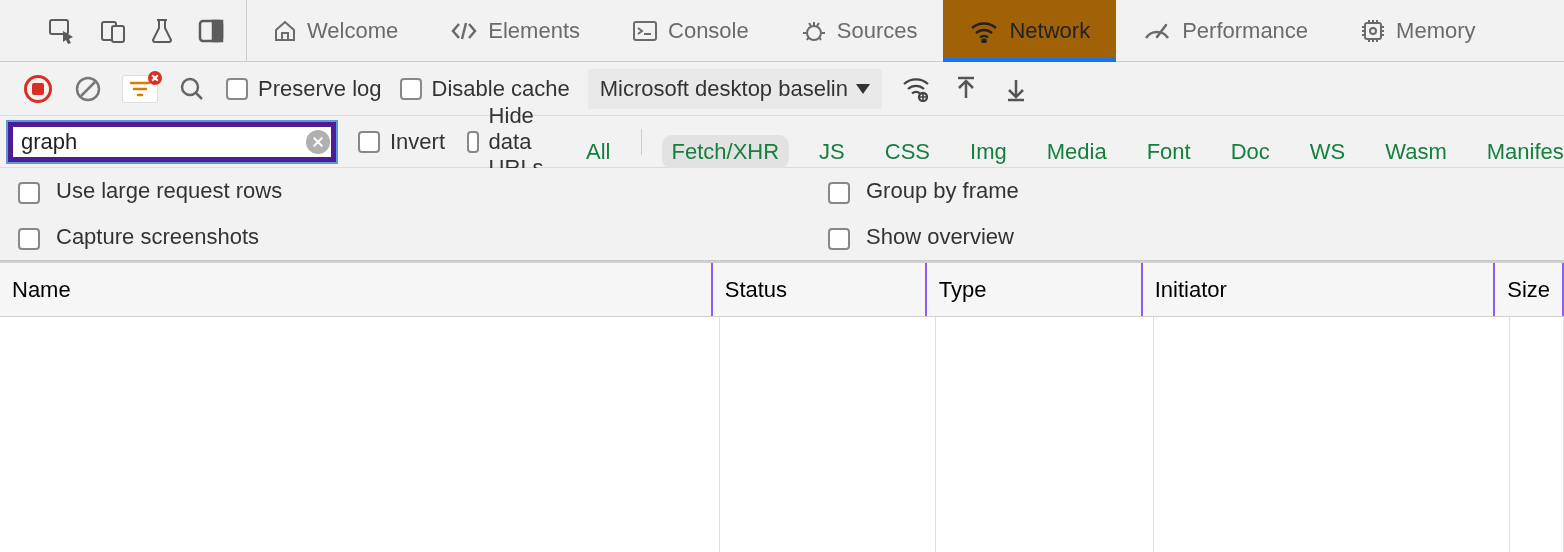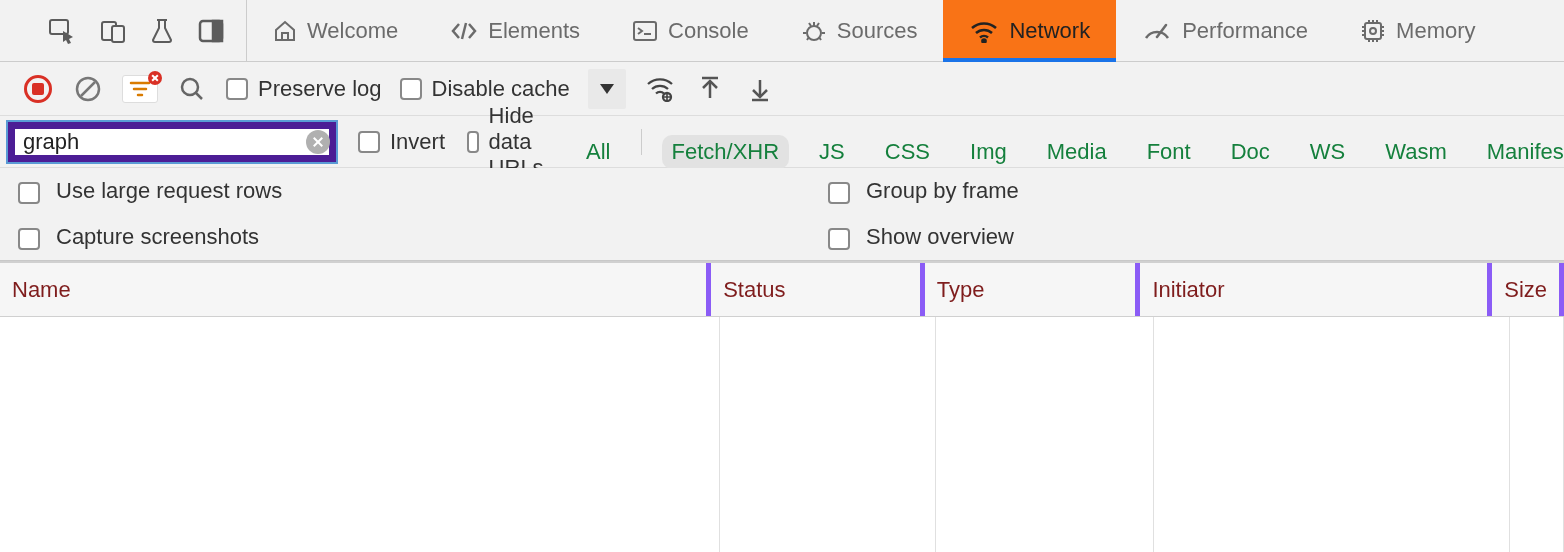--- a/index.html
+++ b/index.html
@@ -5,21 +5,21 @@
   * { box-sizing: border-box; margin: 0; padding: 0; }
   html, body { width: 1564px; height: 552px; overflow: hidden; font-family: -apple-system, BlinkMacSystemFont, "Segoe UI", Helvetica, Arial, sans-serif; font-size: 22px; background: #f0f0f0; color: #333; }
   svg { display: block; }
 
   
   .tabstrip { height: 62px; background: #f2f2f2; border-bottom: 1px solid #ccc; display: flex; align-items: stretch; padding-left: 26px; }
   .left-tools { display: flex; align-items: center; gap: 24px; padding: 0 22px; border-right: 1px solid #ccc; }
   .left-tools .ico { color: #5c5c5c; }
   .tabs { display: flex; align-items: stretch; }
   .tab { display: flex; align-items: center; gap: 10px; padding: 0 26px; color: #6b6b6b; position: relative; cursor: default; }
-  .tab.active { background: #f97316; color: #222; }
+  .tab.active { background: #a16207; color: #222; }
   .tab.active::after { content: ""; position: absolute; left: 0; right: 0; bottom: -1px; height: 4px; background: #1a73e8; }
   .tab .ico { color: #6b6b6b; }
   .tab.active .ico { color: #222; }
 
   
   .toolbar { height: 54px; background: #f2f2f2; border-bottom: 1px solid #ddd; display: flex; align-items: center; gap: 18px; padding: 0 14px 0 22px; }
   .iconbtn { display: flex; align-items: center; justify-content: center; width: 32px; height: 32px; }
   .record-circle { width: 28px; height: 28px; border: 3px solid #d93025; border-radius: 50%; display:flex; align-items:center; justify-content:center;}
   .record-circle .inner { width: 12px; height: 12px; background:#d93025; border-radius: 2px;}
   .filter-btn { position: relative; background:#fff; border:1px solid #ddd; border-radius:3px; padding:4px 6px; display:flex; align-items:center; justify-content:center;}
@@ -29,36 +29,36 @@
   .filter-badge::after  { transform: rotate(-45deg); }
   .chk { display:flex; align-items:center; gap:10px; }
   .checkbox { width:22px; height:22px; border:2px solid #888; border-radius:4px; background:#fff; }
   .throttle { background:#e9e9e9; display:flex; align-items:center; height:40px; padding:0 12px; border-radius:2px; gap:8px; color:#333; max-width:320px; }
   .throttle .txt { white-space:nowrap; overflow:hidden; }
   .caret-down { width:0; height:0; border-left:7px solid transparent; border-right:7px solid transparent; border-top:10px solid #333; }
 
   
   .filterrow { height: 52px; background:#f2f2f2; display:flex; align-items:center; gap:22px; padding: 0 14px 0 8px; border-bottom:1px solid #ddd; }
   .filterinput-wrap { position:relative; }
-  .filterinput { width: 328px; height: 40px; border:7px solid #4c1d95; outline:2px solid #5a9bd5; background:#fff; padding: 0 36px 0 8px; font-size:22px; color:#222;}
+  .filterinput { width: 328px; height: 40px; border:5px solid #4c1d95; outline:2px solid #5a9bd5; background:#fff; padding: 0 36px 0 8px; font-size:22px; color:#222;}
   .clear-btn { position:absolute; right:6px; top:50%; transform:translateY(-50%); width:24px; height:24px; background:#b0b0b0; border-radius:50%; display:flex; align-items:center; justify-content:center;}
   .clear-btn::before, .clear-btn::after { content:""; position:absolute; width:12px; height:2px; background:#fff; }
   .clear-btn::before { transform:rotate(45deg);} .clear-btn::after { transform:rotate(-45deg);}
   .typefilters { display:flex; align-items:center; gap:20px; }
   .sep { width:1px; height:26px; background:#ccc; }
   .typefilter { color:#15803d; padding:4px 10px; border-radius:10px;margin-top:20px; }
   .typefilter.active { background:#e2e2e2; }
 
   
   .optgrid { background:#f2f2f2; display:grid; grid-template-columns: 810px 1fr; border-bottom:1px solid #c8c8c8; }
   .optcell { display:flex; align-items:flex-end; gap:16px; padding: 10px 18px; }
 
   
   .thead { background:#f6f6f6; border-top:2px solid #d0d0d0; border-bottom:1px solid #d0d0d0; display:flex; height:56px; }
-  .thead .col { border-right:5px solid #8b5cf6; display:flex; align-items:center; padding:0 12px; color:#7f1d1d; }
+  .thead .col { border-right:2px solid #8b5cf6; display:flex; align-items:center; padding:0 12px; color:#000000; }
   .tbody { background:#fff; display:flex; flex:1; }
   .tbody .col { border-right:1px solid #e0e0e0; }
   .col-name { width:720px; } .col-status { width:216px; } .col-type { width:218px; } .col-init { width:356px; } .col-size { flex:1; }
 
   .main { display:flex; flex-direction:column; height:100%; }
   .content { display:flex; flex-direction:column; flex:1; }
 </style>
 </head>
 <body>
 
@@ -191,20 +191,21 @@
     </span>
     <label class="chk">
       <span class="checkbox"></span>
       <span>Preserve log</span>
     </label>
     <label class="chk">
       <span class="checkbox"></span>
       <span>Disable cache</span>
     </label>
     <div class="throttle">
+      <span class="txt">Microsoft desktop baselin</span>
       <span class="caret-down"></span>
     </div>
     <span class="iconbtn">
       <svg width="30" height="26" viewBox="0 0 30 26" fill="none" stroke="#444" stroke-width="2.3">
           <path d="M3 8a18 18 0 0 1 24 0"></path>
           <path d="M7 13a12 12 0 0 1 16 0"></path>
           <path d="M11 17.5a6 6 0 0 1 8 0"></path>
           <circle cx="22" cy="21" r="4" fill="#f2f2f2"></circle>
           <path d="M22 18v6M19 21h6" stroke-width="1.6"></path>
         </svg>

